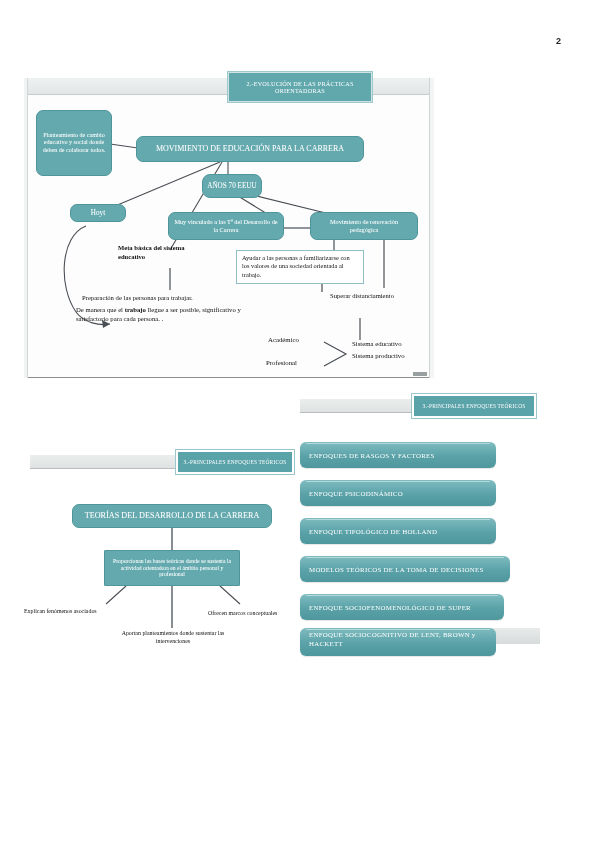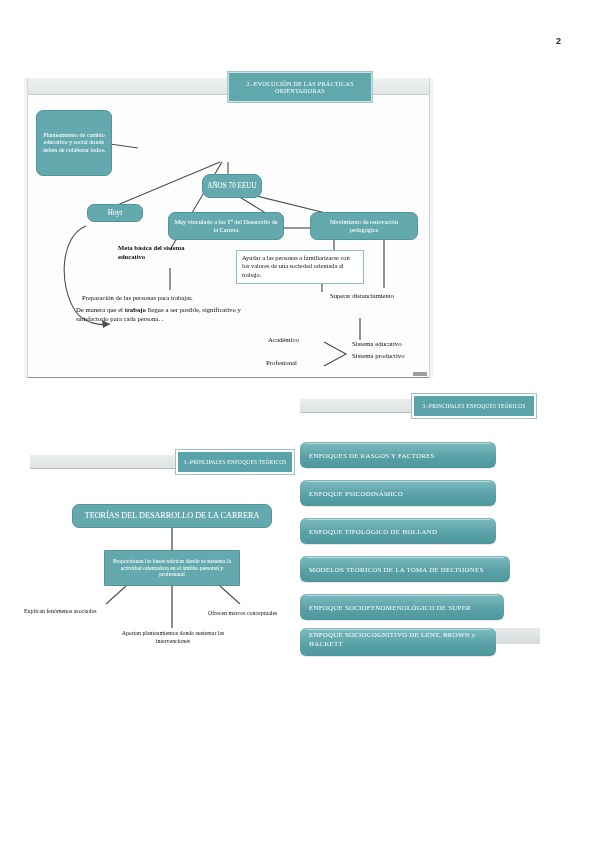--- a/index.html
+++ b/index.html
@@ -175,26 +175,29 @@
     </svg>
 
     <div class="titlebox" style="left:204px;top:-6px;width:144px;height:30px;font-size:6.2px;padding:0 5px;">
       <span>2.-EVOLUCIÓN DE LAS PRÁCTICAS ORIENTADORAS</span>
     </div>
 
     <div class="teal" style="left:12px;top:32px;width:76px;height:66px;font-size:6.1px;">
       <span>Planteamiento de cambio educativo y social  donde deben de colaborar todos.</span>
     </div>
 
+    <div class="teal" style="left:112px;top:58px;width:228px;height:26px;font-size:8px;">
+      <span>MOVIMIENTO DE EDUCACIÓN PARA LA CARRERA</span>
+    </div>
 
     <div class="teal" style="left:178px;top:96px;width:60px;height:24px;font-size:7.2px;border-radius:8px;">
       <span>AÑOS 70 EEUU</span>
     </div>
 
-    <div class="teal" style="left:46px;top:126px;width:56px;height:18px;font-size:7.2px;margin-left:17px;">
+    <div class="teal" style="left:46px;top:126px;width:56px;height:18px;font-size:7.2px;">
       <span>Hoyt</span>
     </div>
 
     <div class="teal" style="left:144px;top:134px;width:116px;height:28px;font-size:6.3px;">
       <span>Muy vinculado a las Tª del Desarrollo de la Carrera</span>
     </div>
 
     <div class="teal" style="left:286px;top:134px;width:108px;height:28px;font-size:6.3px;">
       <span>Movimiento de renovación pedagógica</span>
     </div>

